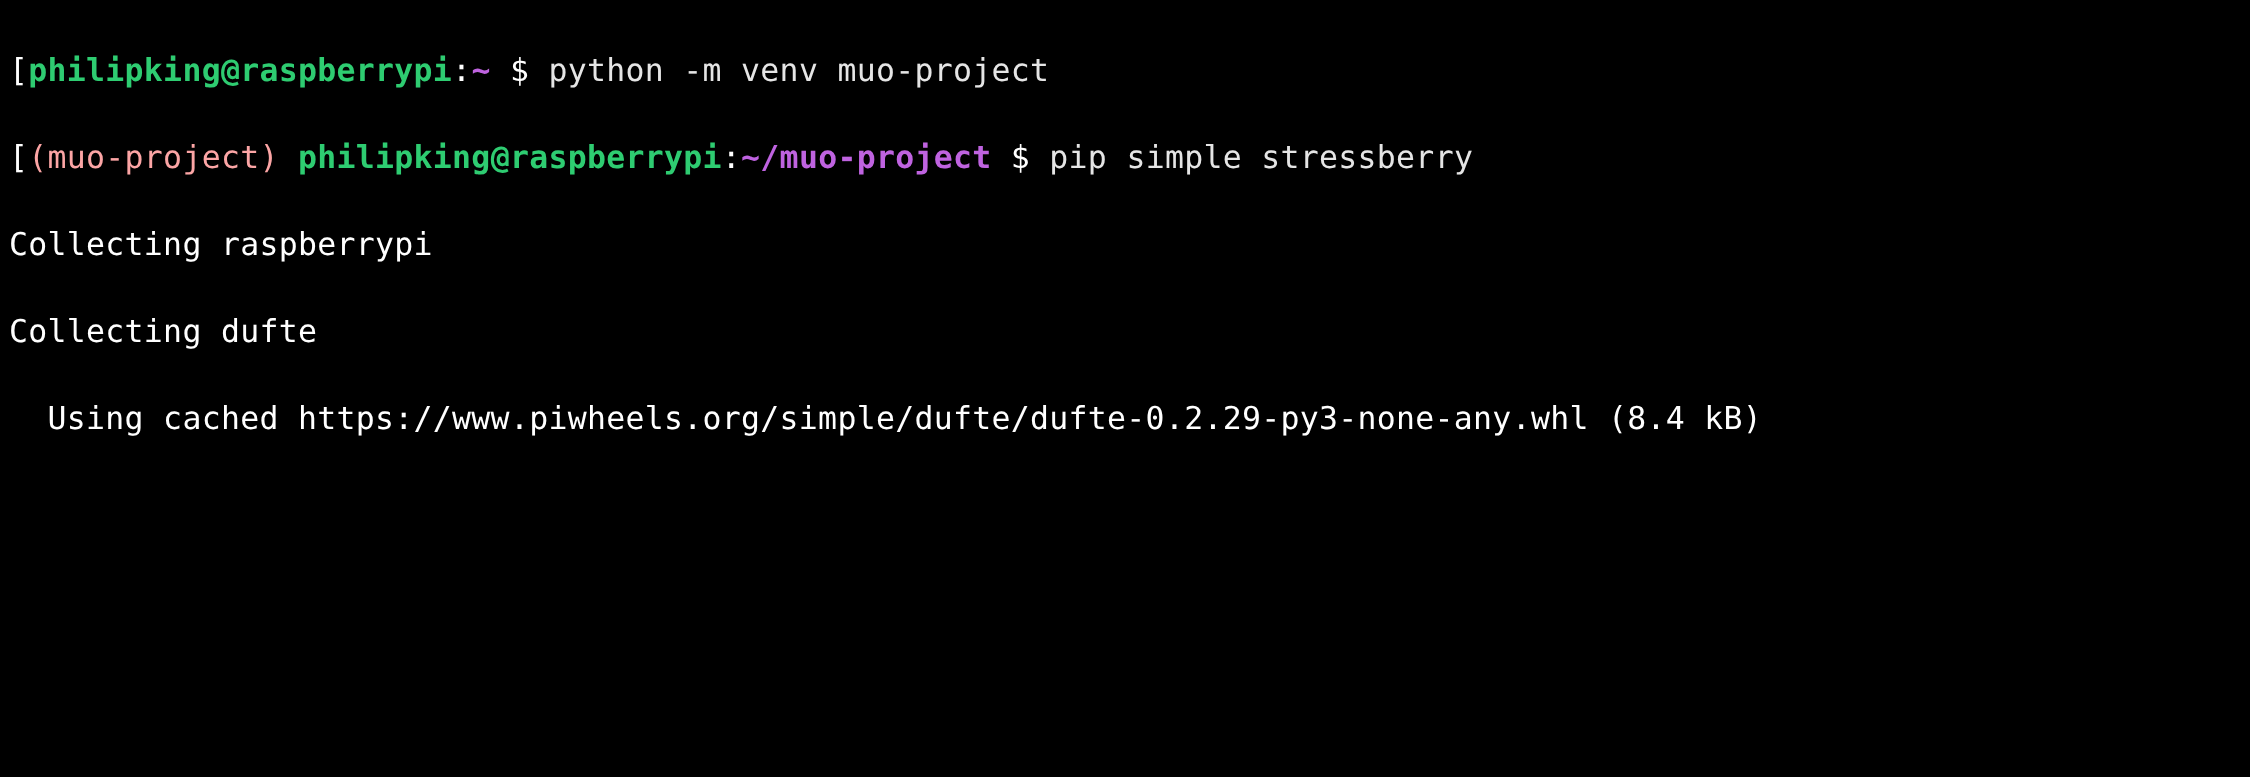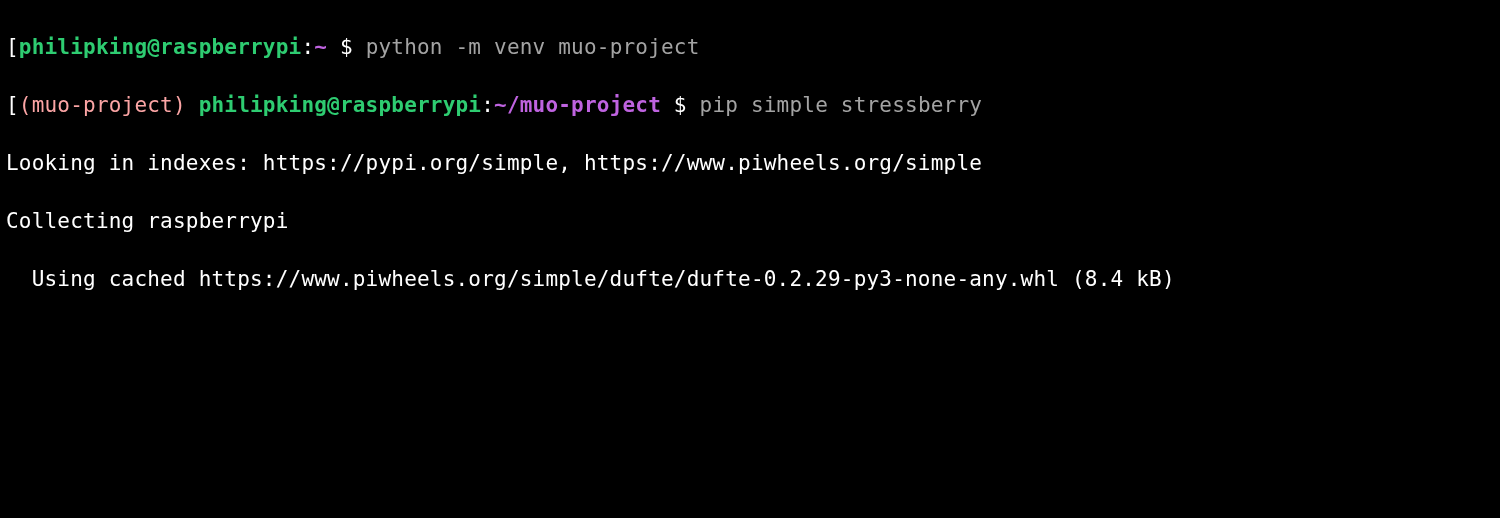--- a/index.html
+++ b/index.html
@@ -18,31 +18,31 @@
     padding: 4px 6px;
     white-space: pre;
     letter-spacing: 0.2px;
   }
   .user   { color: #2ecc71; font-weight: 700; }
   .colon  { color: #ffffff; }
   .path   { color: #bf63e0; font-weight: 600; }
   .dollar { color: #ffffff; }
   .venv   { color: #fca5a5; }
   .bracket{ color: #ffffff; }
-  .cmd    { color: #a3a3a3; }
+  .cmd    { color: #e5e5e5; }
   .out    { color: #ffffff; }
 </style>
 </head>
 <body>
 
 <div class="terminal">
 <div><span class="bracket">[</span><span class="user">philipking@raspberrypi</span><span class="colon">:</span><span class="path">~</span><span class="dollar"> $ </span><span class="cmd">python -m venv muo-project</span></div>
 <div><span class="bracket">[</span><span class="venv">(muo-project) </span><span class="user">philipking@raspberrypi</span><span class="colon">:</span><span class="path">~/muo-project</span><span class="dollar"> $ </span><span class="cmd">pip simple stressberry</span></div>
-<div class="out">Looking in indexes: https://pypi.org/simple, https://www.piwheels.org/simple</div>
 <div class="out">Collecting raspberrypi</div>
+<div class="out">Collecting dufte</div>
 <div class="out">  Using cached https://www.piwheels.org/simple/dufte/dufte-0.2.29-py3-none-any.whl (8.4 kB)</div>
 
 
 
 
 
 
 
 
 

